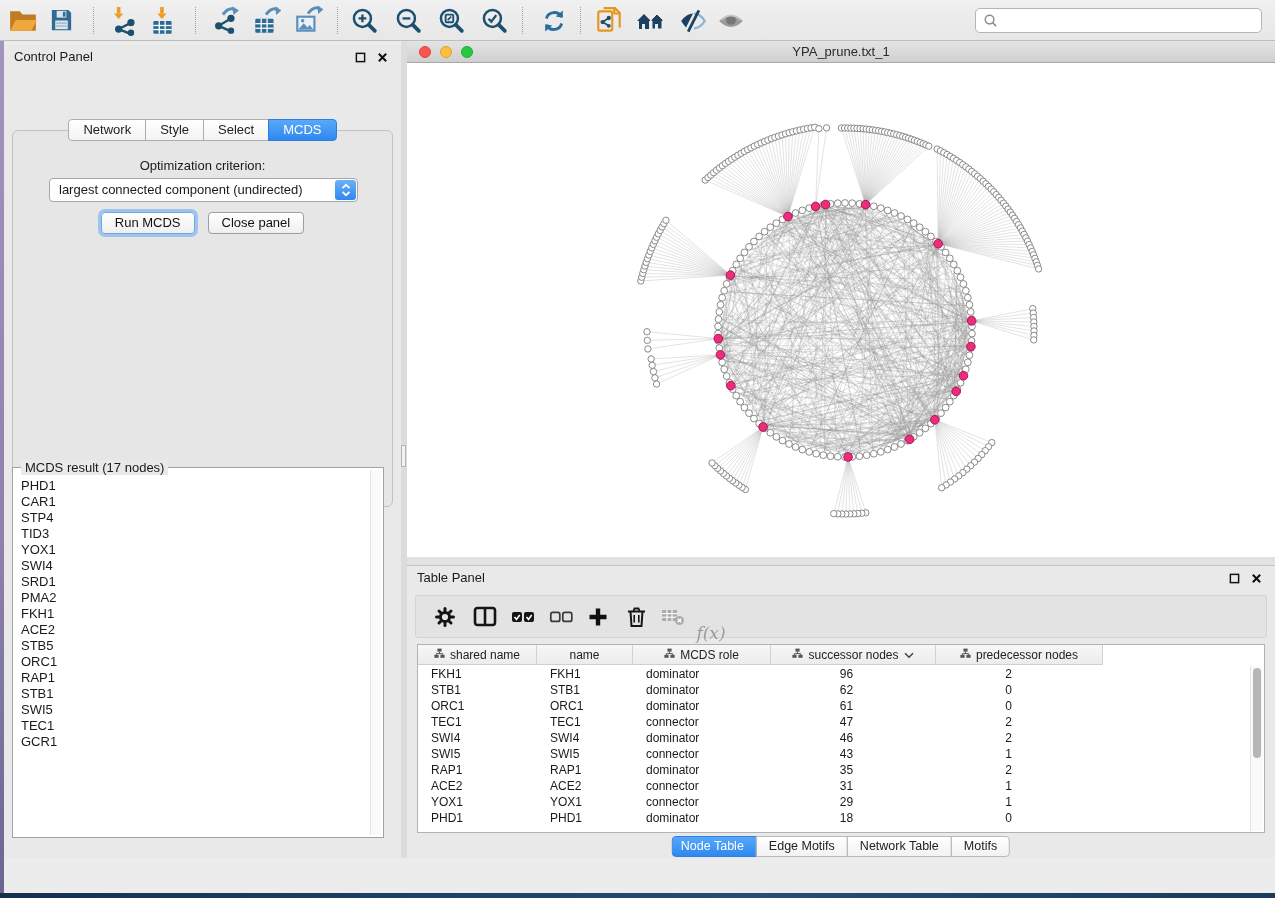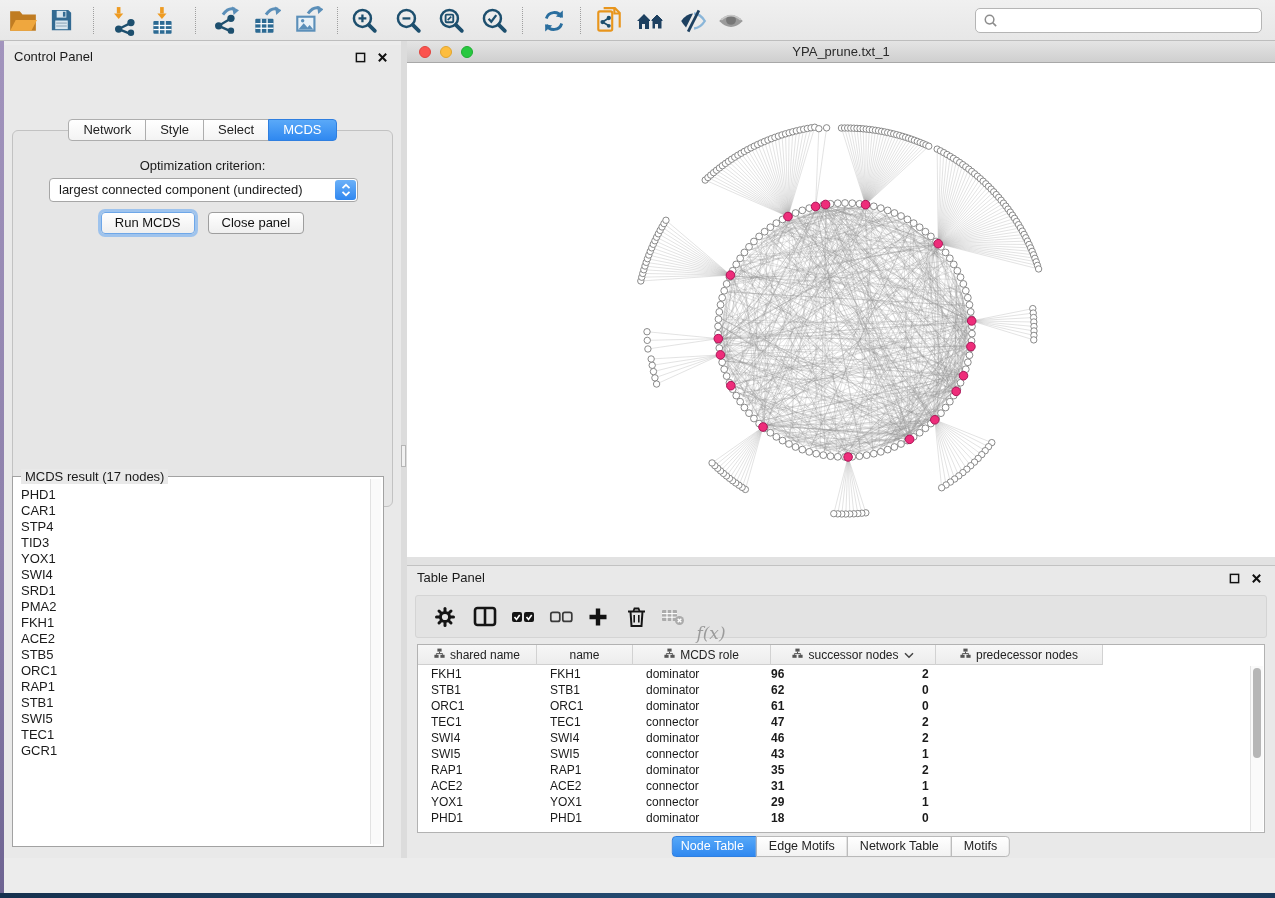--- a/index.html
+++ b/index.html
@@ -34,21 +34,21 @@
   .opt-label{position:absolute;top:27px;width:100%;text-align:center;font-size:13px;}
   .selectbox{position:absolute;left:36px;top:47px;width:309px;height:24px;background:#fff;
     border:1px solid #a6a6a6;border-radius:4px;box-sizing:border-box;font-size:13px;}
   .selectbox .sel-text{position:absolute;left:9px;top:0;line-height:22px;}
   .sel-step{position:absolute;right:1px;top:1px;bottom:1px;width:21px;border-radius:3px;
     background:linear-gradient(#6cb1f8,#2f87f0);display:flex;align-items:center;justify-content:center;}
   .btnrow{position:absolute;left:0;top:81px;width:100%;display:flex;justify-content:center;gap:13px;}
   .btn{height:22px;line-height:20px;padding:0 13px;font-size:13px;color:#111;
     background:linear-gradient(#ffffff,#efefef);border:1px solid #9e9e9e;border-radius:4px;box-sizing:border-box;}
   .btn.focused{box-shadow:0 0 0 3px rgba(98,165,243,.55);border-color:#6ea7e8;}
-  .result-box{position:absolute;left:8px;top:431px;width:372px;height:371px;background:#fff;
+  .result-box{position:absolute;left:8px;top:422px;width:372px;height:371px;background:#fff;
     border:1px solid #a2a2a2;box-sizing:border-box;}
   .result-legend{position:absolute;left:8px;top:-8px;background:#e9e9e9;padding:0 4px;font-size:13px;}
   .result-list{position:absolute;left:0;top:10px;bottom:2px;right:13px;overflow:hidden;}
   .result-item{font-size:13px;line-height:16px;padding-left:8px;}
   .result-scroll{position:absolute;top:2px;bottom:2px;right:2px;width:10px;background:#fafafa;border-left:1px solid #e2e2e2;}
   
   .vsplit{position:absolute;left:401px;top:41px;width:6px;height:817px;background:#dcdcdc;}
   .vsplit .handle{position:absolute;left:0px;top:404px;width:5px;height:22px;background:#f1f1f1;border:1px solid #b5b5b5;box-sizing:border-box;}
   .hsplit{position:absolute;left:407px;top:557px;width:868px;height:8px;background:#e2e2e2;}
   
@@ -66,21 +66,21 @@
   .fx{font-family:"DejaVu Serif",serif;font-style:italic;font-size:17px;color:#9b9b9b;margin-top:32px;}
   .ttable{position:absolute;left:10px;top:78px;width:848px;height:189px;background:#fff;
     border:1px solid #b2b2b2;box-sizing:border-box;}
   .thead{position:absolute;left:0;top:0;height:20px;display:flex;
     background:linear-gradient(#f7f7f7,#ececec);border-bottom:1px solid #cfcfcf;box-sizing:border-box;}
   .th{display:flex;align-items:center;justify-content:center;gap:5px;font-size:12px;color:#222;
     border-right:1px solid #d2d2d2;box-sizing:border-box;height:20px;}
   .trows{position:absolute;left:0;top:21px;right:13px;}
   .trow{display:flex;height:16px;line-height:16px;font-size:12px;}
   .td{box-sizing:border-box;padding-left:13px;overflow:hidden;white-space:nowrap;}
-  .td.num{text-align:left;padding-left:0;font-weight:bold;}
+  .td.num{text-align:center;padding-left:0;}
   .tscroll{position:absolute;top:21px;right:1px;bottom:1px;width:12px;background:#fafafa;border-left:1px solid #e3e3e3;}
   .tscroll .thumb{position:absolute;left:2px;top:2px;width:8px;height:90px;border-radius:4px;background:#b6b6b6;}
   .bottom-tabs{position:absolute;left:50%;transform:translateX(-50%);top:270px;display:flex;z-index:2;}
   .btab{height:19px;line-height:18px;padding:0 12px;font-size:12.5px;background:linear-gradient(#fff,#f2f2f2);
     border:1px solid #b9b9b9;margin-left:-1px;color:#222;}
   .btab:first-child{border-radius:4px 0 0 4px;margin-left:0;}
   .btab:last-child{border-radius:0 4px 4px 0;}
   .btab.active{background:linear-gradient(#56a8f8,#2f88f0);border-color:#2f7fe0;color:#fff;padding-left:8px;}
   
   .statusbar{position:absolute;left:4px;top:858px;width:1271px;height:35px;background:#ececec;border-top:1px solid #c6c6c6;box-sizing:border-box;}

